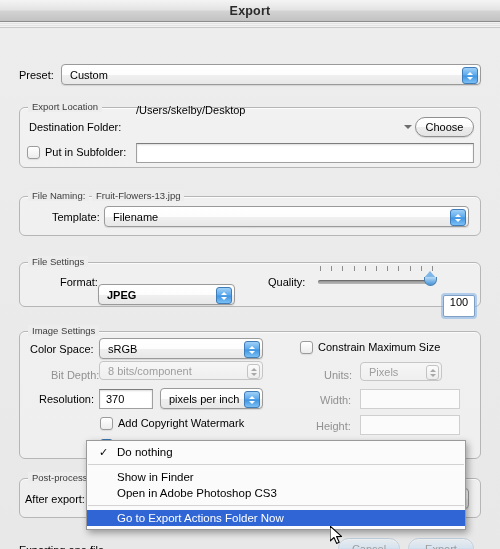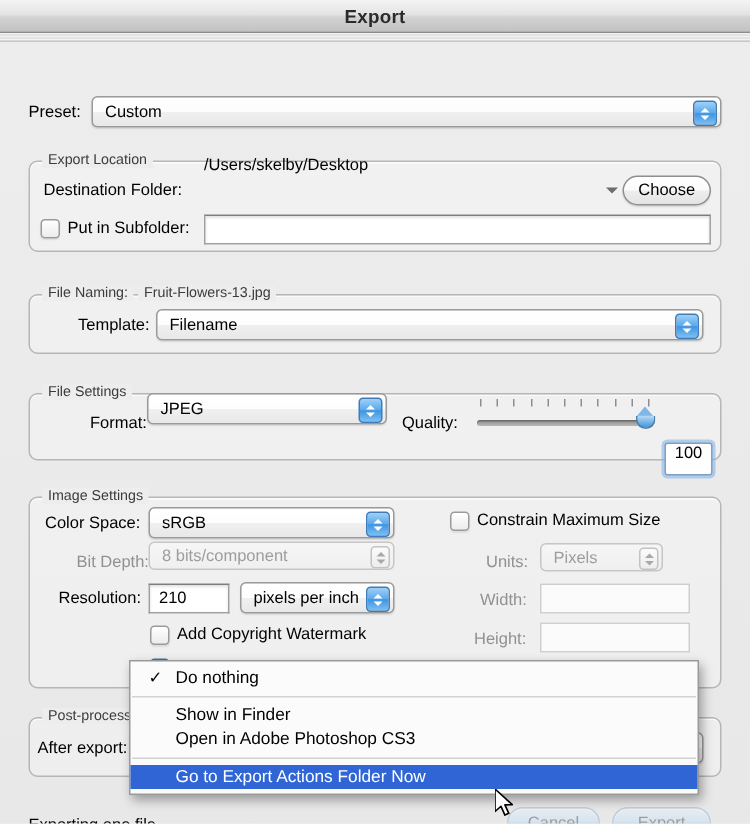--- a/index.html
+++ b/index.html
@@ -312,21 +312,21 @@
     <span class="parrows">
       <i class="au"></i>
         <i class="ad"></i>
     </span>
   </div>
 
   <div class="groupbox" style="left:19px; top:234px; width:462px; height:45px;"></div>
   <span class="grp-label" style="left:28px; top:228px;">File Settings</span>
 
   <span class="lbl" style="position:absolute; left:60px; top:248px;">Format:</span>
-  <div class="popup" style="left:98px; top:234px; width:160px;">
+  <div class="popup" style="left:98px; top:256px; width:137px;font-weight:bold;">
     <span class="ptext">JPEG</span>
     <span class="parrows">
       <i class="au"></i>
         <i class="ad"></i>
     </span>
   </div>
 
   <span class="lbl" style="position:absolute; left:268px; top:248px;">Quality:</span>
 
   <div class="slider-ticks" id="quality-ticks" style="left:320px; top:238px; width:113px;">
@@ -367,21 +367,21 @@
   <div class="popup disabled small" style="left:99px; top:333px; width:164px;">
     <span class="ptext">8 bits/component</span>
     <span class="parrows">
       <i class="au"></i>
         <i class="ad"></i>
     </span>
   </div>
 
   <span class="lbl" style="position:absolute; left:39px; top:365px;">Resolution:</span>
   <div class="tfield" style="left:99px; top:361px; width:54px;">
-    <span>210</span>
+    <span>370</span>
   </div>
   <div class="popup" style="left:160px; top:360px; width:103px;">
     <span class="ptext">pixels per inch</span>
     <span class="parrows">
       <i class="au"></i>
         <i class="ad"></i>
     </span>
   </div>
 
   <div class="cb" style="left:100px; top:389px;"></div>

